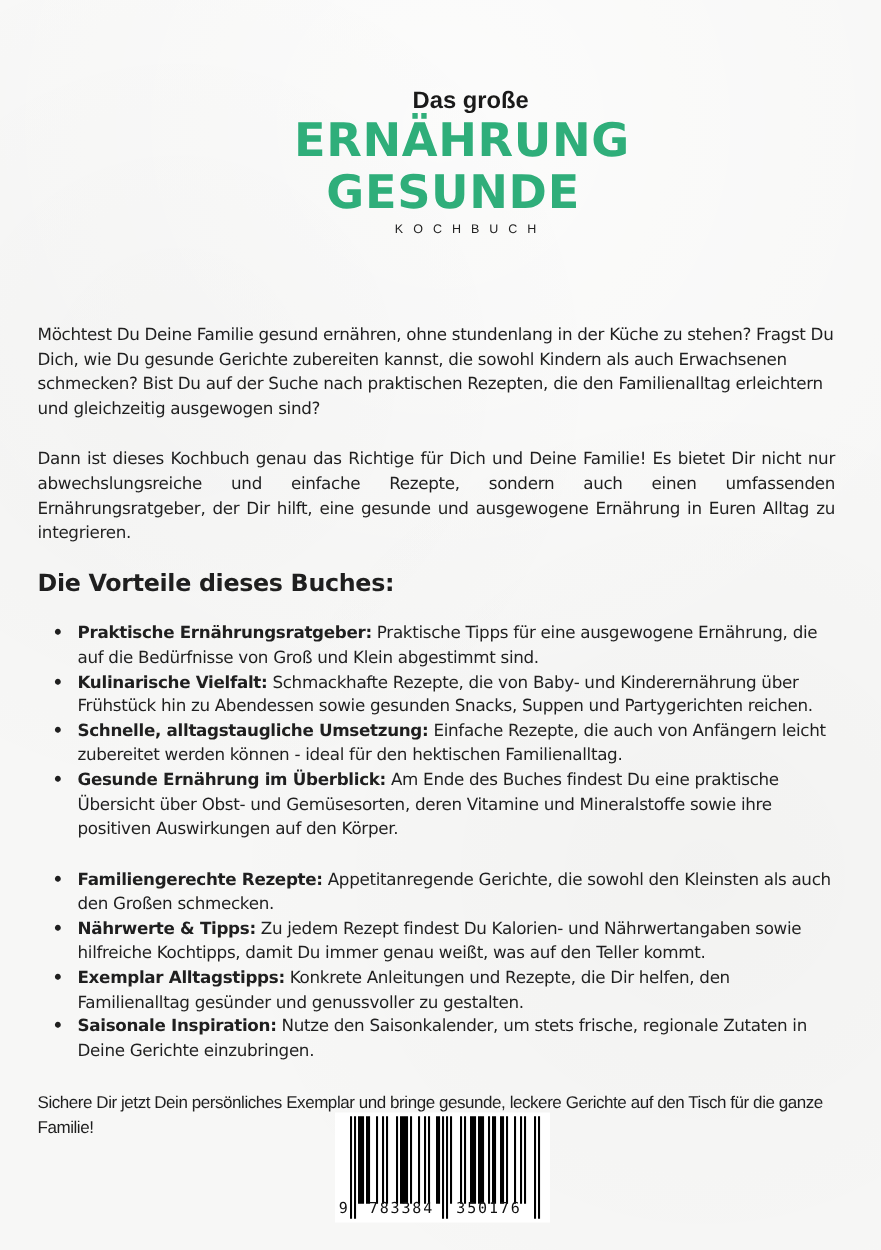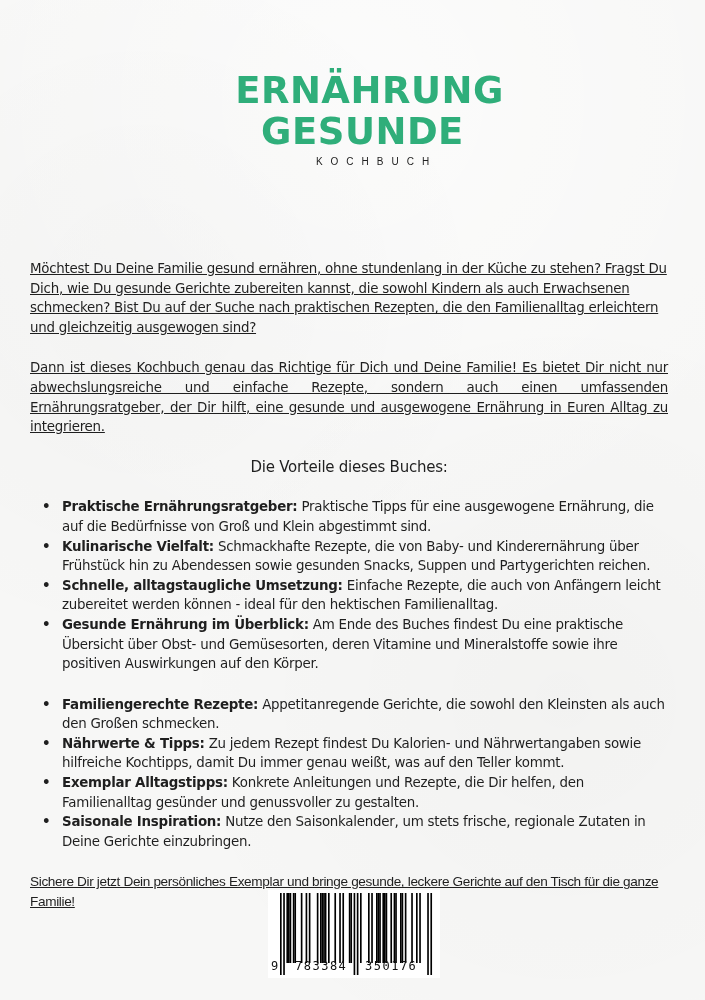--- a/index.html
+++ b/index.html
@@ -32,41 +32,42 @@
   .t-script {
     font-family: "DejaVu Serif", serif; font-style: italic; font-weight: bold;
     color: #e9842f; font-size: 22px; line-height: 24px; margin-left: 52px;
   }
   .content {
     position: absolute; left: 30px; top: 259px; width: 638px;
     font-size: 13.4px; line-height: 19.6px;
     font-family: "DejaVu Sans", sans-serif;
     letter-spacing: -0.25px;
   }
-  .content p { margin: 0 0 21px 0; text-decoration: underline; }
+  .content p { margin: 0 0 21px 0; }
   .content p.just { text-align: justify; }
-  .content h3 { font-size: 15px; margin: 0 0 20px 0; font-weight: normal; text-align: center; }
+  .content h3 { font-size: 19px; margin: 0 0 20px 0; font-weight: bold; }
   .content ul { list-style: none; margin: 0 0 21px 0; padding: 0; }
   .content li { position: relative; padding-left: 32px; }
   .content li .bullet { position: absolute; left: 12px; top: 0; font-weight: bold; }
   .content li b { font-weight: bold; }
   .content p.closing { font-family: "Liberation Sans", sans-serif; font-size: 13.6px; letter-spacing: -0.35px; }
   .barcode {
     position: absolute; left: 268px; top: 890px; width: 172px; height: 88px;
     background: #fff;
   }
   .barcode svg { display: block; }
   .barcode .digits {
     position: absolute; font-family: "DejaVu Sans Mono", monospace; font-size: 12px; color: #111; top: 69px;
   }
 </style>
 </head>
 <body>
 
 <div class="title-block">
+  <div class="t-small">Das große</div>
   <div class="t-big second">ERNÄHRUNG</div>
   <div class="t-big first">GESUNDE</div>
   <div class="t-kochbuch">KOCHBUCH</div>
 </div>
 
 <div class="content">
   <p>Möchtest Du Deine Familie gesund ernähren, ohne stundenlang in der Küche zu stehen? Fragst Du Dich, wie Du gesunde Gerichte zubereiten kannst, die sowohl Kindern als auch Erwachsenen schmecken? Bist Du auf der Suche nach praktischen Rezepten, die den Familienalltag erleichtern und gleichzeitig ausgewogen sind?</p>
   <p class="just">Dann ist dieses Kochbuch genau das Richtige für Dich und Deine Familie! Es bietet Dir nicht nur abwechslungsreiche und einfache Rezepte, sondern auch einen umfassenden Ernährungsratgeber, der Dir hilft, eine gesunde und ausgewogene Ernährung in Euren Alltag zu integrieren.</p>
 
   <h3>Die Vorteile dieses Buches:</h3>

